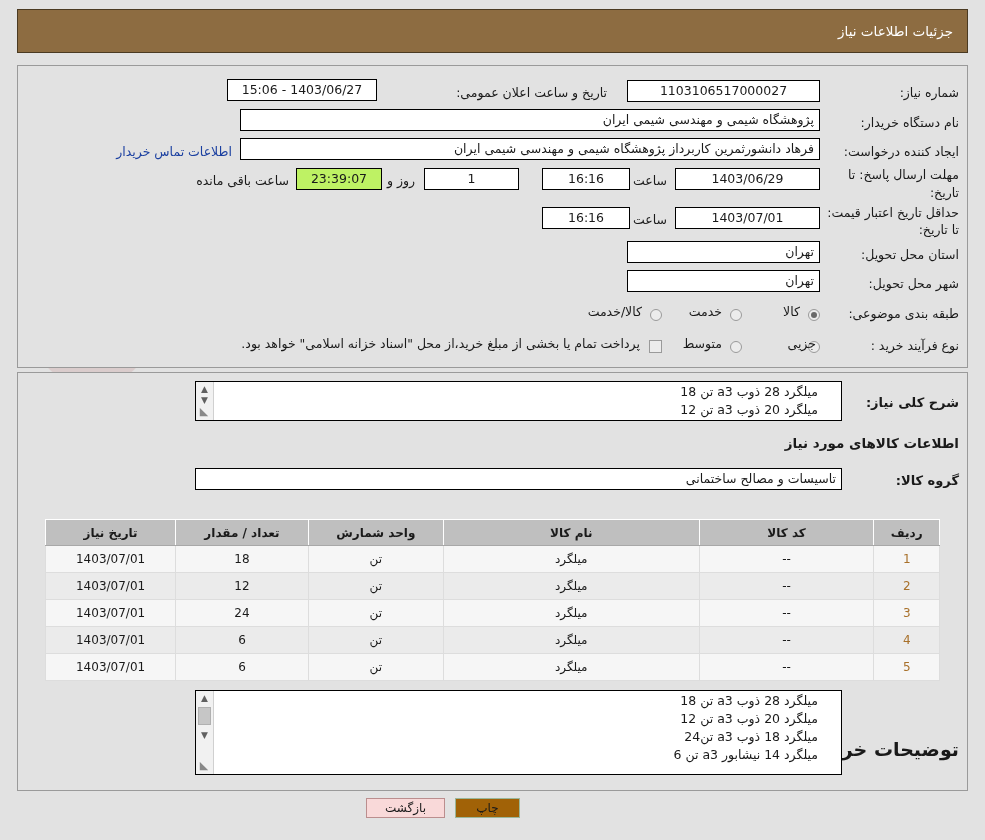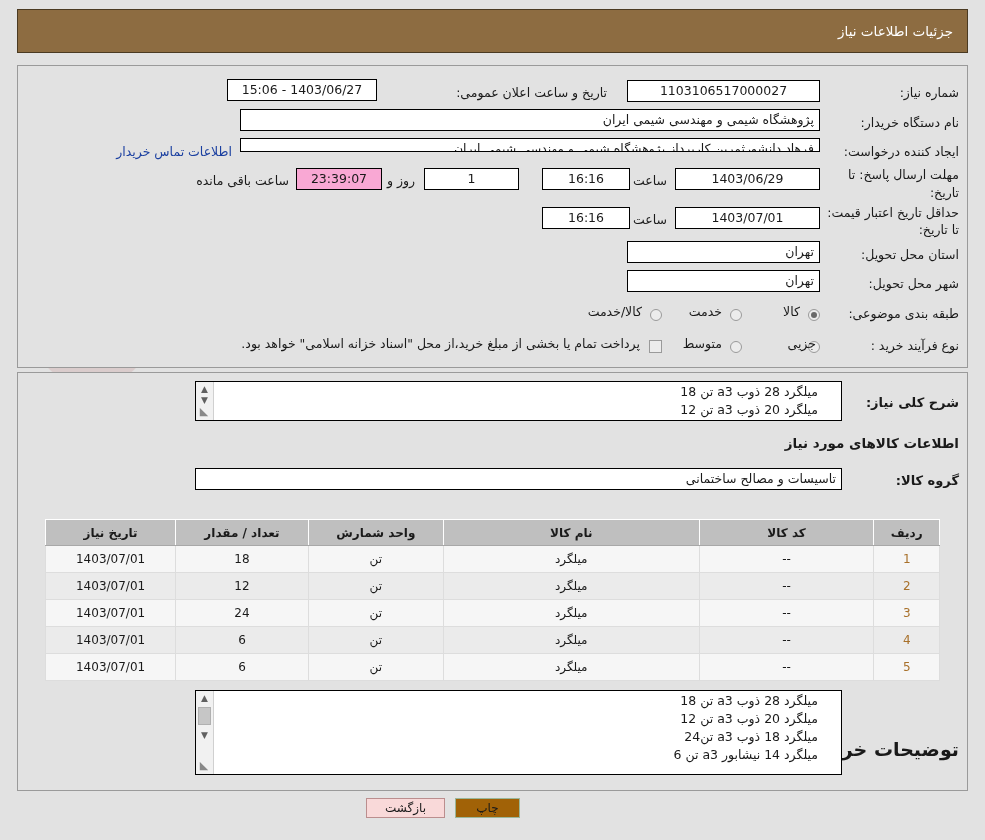--- a/index.html
+++ b/index.html
@@ -100,21 +100,21 @@
     box-sizing: border-box;
     font-size: 12.5px;
     color: #1a1a1a;
     line-height: 20px;
     padding: 0 5px;
     white-space: nowrap;
     overflow: hidden;
   }
   .fld.center { text-align: center; }
   .fld.rt     { text-align: right; }
-  .fld.timer  { background: #f9a8d4; text-align: center; }
+  .fld.timer  { background: #bef264; text-align: center; }
 
   
   .radio {
     position: absolute;
     width: 12px; height: 12px;
     border: 1px solid #9a9a9a;
     border-radius: 50%;
     background: #ececec;
     box-sizing: border-box;
   }
@@ -257,21 +257,21 @@
 
     <div class="lbl" style="right:8px; top:19px;">شماره نیاز:</div>
     <div class="fld center" style="right:147px; top:14px; width:193px; height:22px;">1103106517000027</div>
     <div class="lbl" style="right:360px; top:19px;">تاریخ و ساعت اعلان عمومی:</div>
     <div class="fld center" style="right:590px; top:13px; width:150px; height:22px;">1403/06/27 - 15:06</div>
 
     <div class="lbl" style="right:8px; top:49px;">نام دستگاه خریدار:</div>
     <div class="fld rt" style="right:147px; top:43px; width:580px; height:22px;">پژوهشگاه شیمی و مهندسی شیمی ایران</div>
 
     <div class="lbl" style="right:8px; top:78px;">ایجاد کننده درخواست:</div>
-    <div class="fld rt" style="right:147px; top:72px; width:580px; height:14px;">فرهاد دانشورثمرین کاربرداز پژوهشگاه شیمی و مهندسی شیمی ایران</div>
+    <div class="fld rt" style="right:147px; top:72px; width:580px; height:22px;">فرهاد دانشورثمرین کاربرداز پژوهشگاه شیمی و مهندسی شیمی ایران</div>
     <div class="lbl lbl-blue" style="right:735px; top:78px;">اطلاعات تماس خریدار</div>
 
     <div class="lbl" style="right:8px; top:100px; width:132px; line-height:18px; white-space:normal;">مهلت ارسال پاسخ: تا تاریخ:</div>
     <div class="fld center" style="right:147px; top:102px; width:145px; height:22px;">1403/06/29</div>
     <div class="lbl" style="right:300px; top:107px;">ساعت</div>
     <div class="fld center" style="right:337px; top:102px; width:88px; height:22px;">16:16</div>
     <div class="fld center" style="right:448px; top:102px; width:95px; height:22px;">1</div>
     <div class="lbl" style="right:552px; top:107px;">روز و</div>
     <div class="fld timer" style="right:585px; top:102px; width:86px; height:22px;">23:39:07</div>
     <div class="lbl" style="right:678px; top:107px;">ساعت باقی مانده</div>

